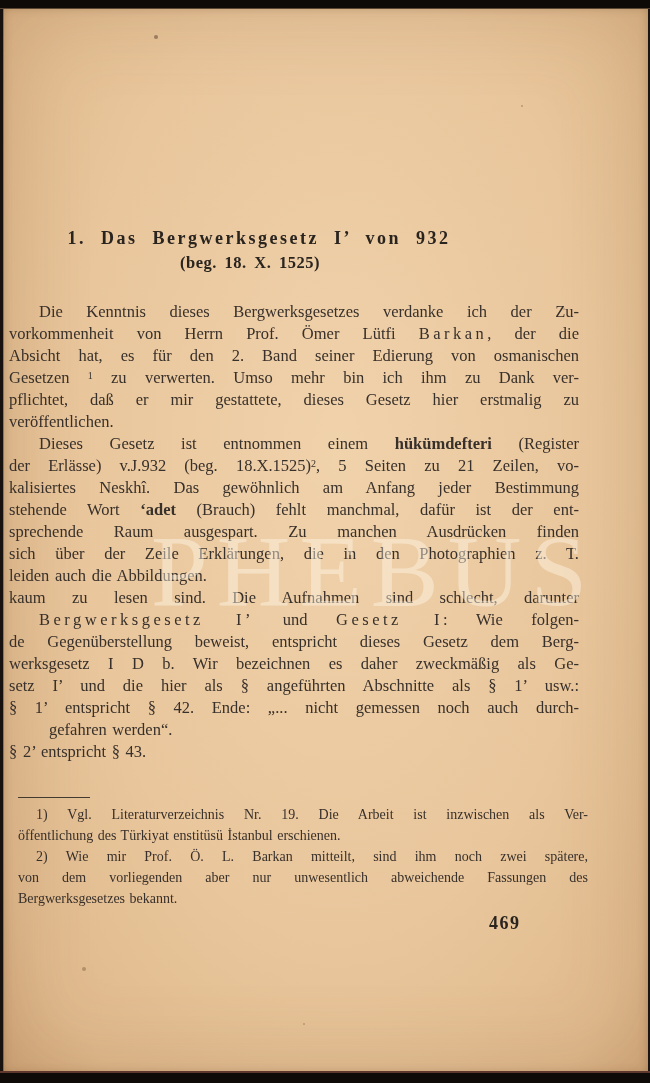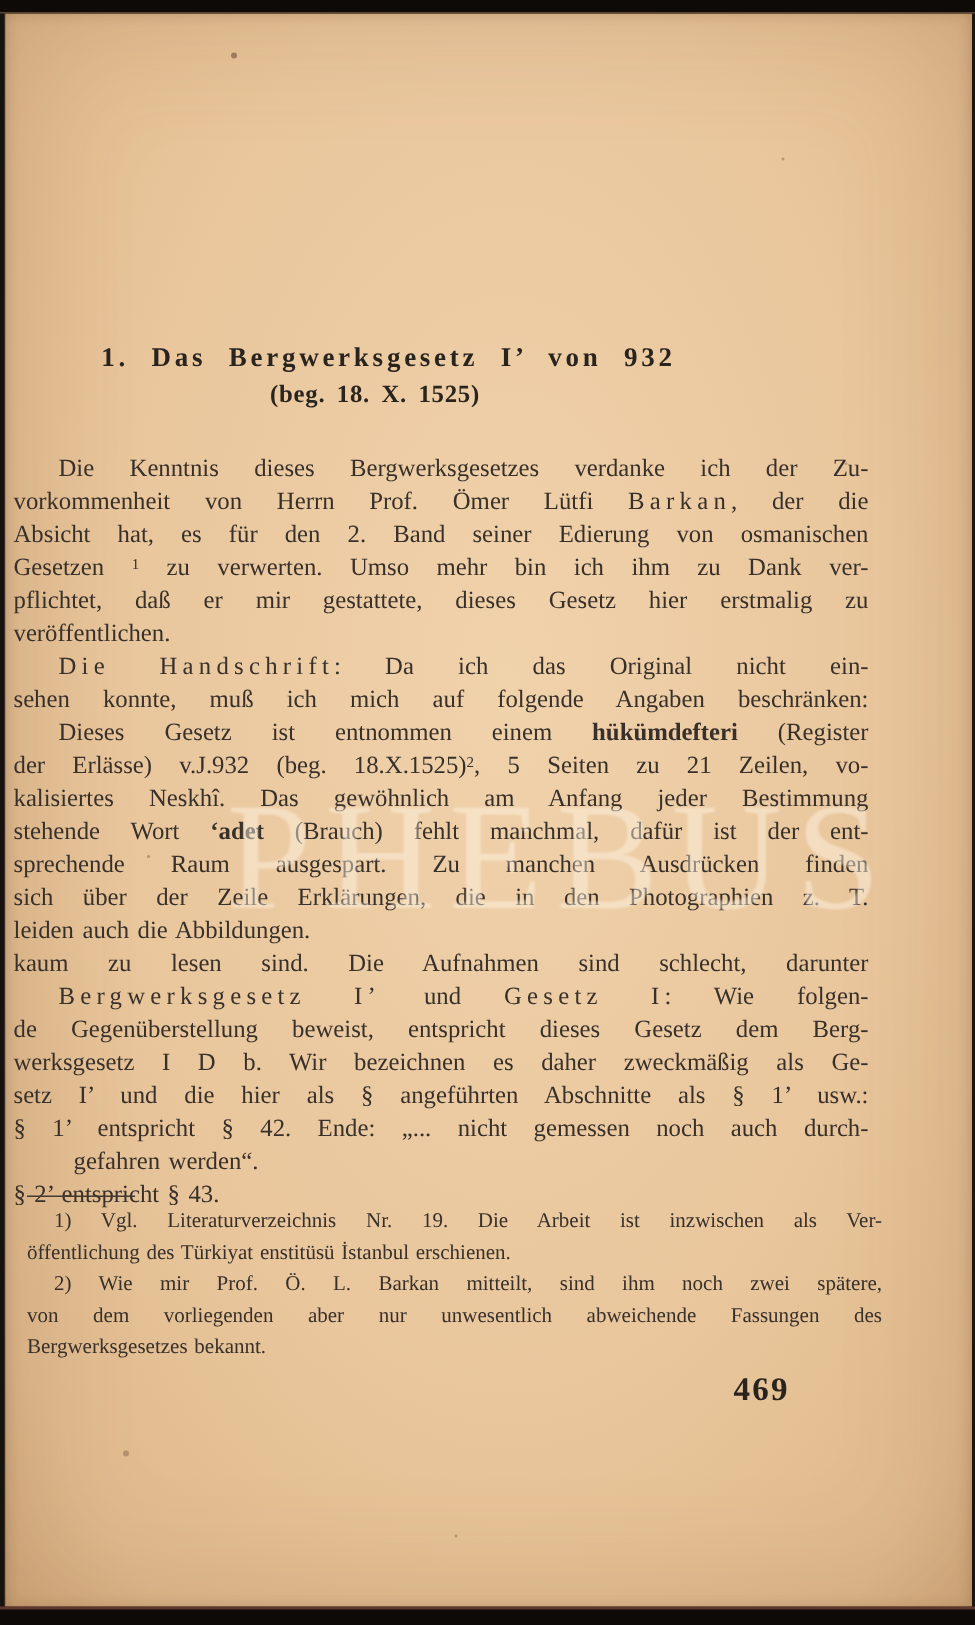--- a/index.html
+++ b/index.html
@@ -32,21 +32,21 @@
   .footblock .bl{font-size:14px;line-height:21px;height:21px;word-spacing:1px;}
   .j{text-align:justify;}
   .j::after{content:"";display:inline-block;width:100%;}
   .bl sup{font-size:10px;line-height:0;vertical-align:4px;}
   .bl b{font-weight:bold;}
   .ls{letter-spacing:3.5px;}
 
   .footrule{position:absolute;left:15px;top:789px;width:72px;height:1px;background:#42392f;}
   .footblock{position:absolute;left:15px;top:796px;width:570px;color:var(--ink,#38302a);}
 
-  .pagenum{position:absolute;left:486px;top:905px;font-size:22px;font-weight:bold;
+  .pagenum{position:absolute;left:486px;top:905px;font-size:18px;font-weight:bold;
     color:var(--ink-dark,#2a241f);letter-spacing:1.5px;}
 
   .watermark{
     position:absolute;left:148px;top:512px;width:460px;height:110px;
     font-family:"Liberation Serif","DejaVu Serif",serif;
     font-size:102px;font-weight:normal;line-height:104px;letter-spacing:9px;
     color:rgba(255,247,232,.46);filter:blur(.7px);
     white-space:nowrap;pointer-events:none;z-index:3;
   }
   .specks{position:absolute;top:0;left:0;width:2px;height:2px;border-radius:50%;
@@ -70,24 +70,20 @@
     <div class="subheading">(beg. 18. X. 1525)</div>
 
     <div class="bodyblock" id="bodyblock">
         <div>
           <div class="bl j" style="padding-left: 30px;">Die Kenntnis dieses Bergwerksgesetzes verdanke ich der Zu-</div>
           <div class="bl j">vorkommenheit von Herrn Prof. Ömer Lütfi <span class="ls">Barkan</span>, der die</div>
           <div class="bl j">Absicht hat, es für den 2. Band seiner Edierung von osmanischen</div>
           <div class="bl j">Gesetzen <sup>1</sup> zu verwerten. Umso mehr bin ich ihm zu Dank ver-</div>
           <div class="bl j">pflichtet, daß er mir gestattete, dieses Gesetz hier erstmalig zu</div>
           <div class="bl">veröffentlichen.</div>
-        </div>
-        <div>
-          <div class="bl j" style="padding-left: 30px;"><span class="ls">Die Handschrift</span>: Da ich das Original nicht ein-</div>
-          <div class="bl j">sehen konnte, muß ich mich auf folgende Angaben beschränken:</div>
         </div>
         <div>
           <div class="bl j" style="padding-left: 30px;">Dieses Gesetz ist entnommen einem <b>hükümdefteri</b> (Register</div>
           <div class="bl j">der Erlässe) v.J.932 (beg. 18.X.1525)<sup>2</sup>, 5 Seiten zu 21 Zeilen, vo-</div>
           <div class="bl j">kalisiertes Neskhî. Das gewöhnlich am Anfang jeder Bestimmung</div>
           <div class="bl j">stehende Wort <b>‘adet</b> (Brauch) fehlt manchmal, dafür ist der ent-</div>
           <div class="bl j">sprechende Raum ausgespart.  Zu manchen Ausdrücken finden</div>
           <div class="bl j">sich über der Zeile Erklärungen, die in den Photographien z. T.</div>
           <div class="bl">leiden auch die Abbildungen.</div>
           <div class="bl j">kaum zu lesen sind. Die Aufnahmen sind schlecht, darunter</div>

